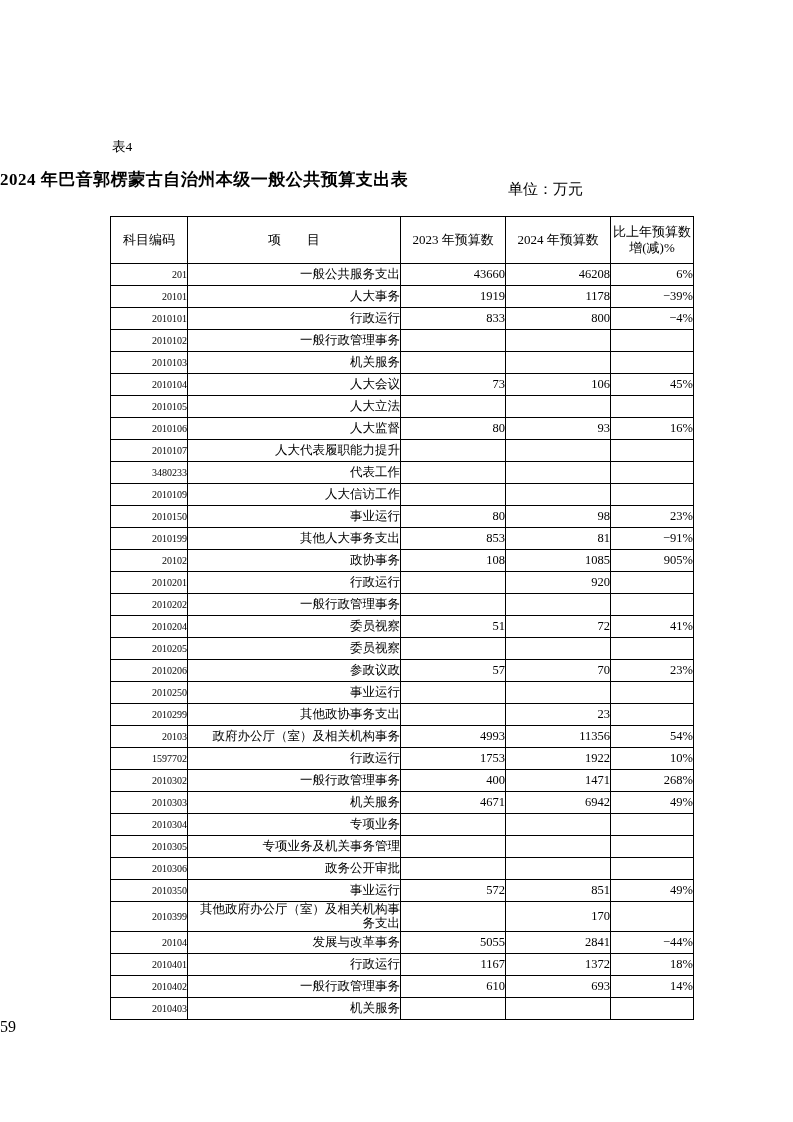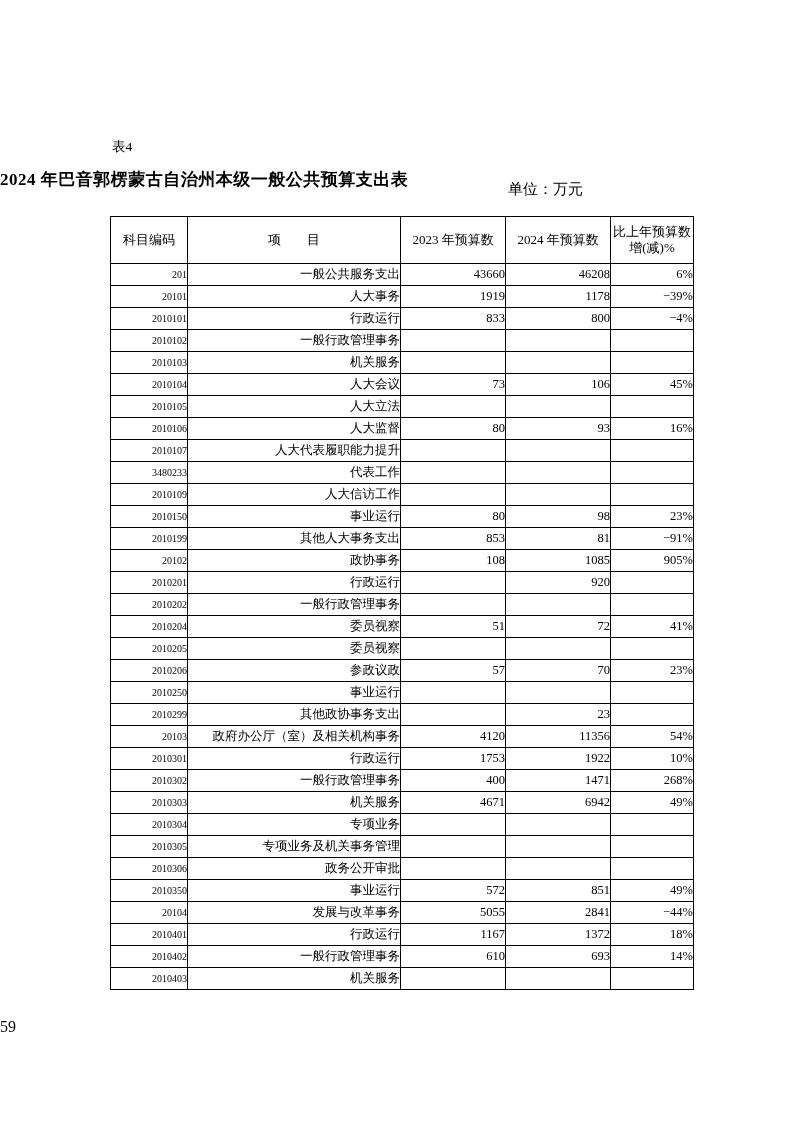--- a/index.html
+++ b/index.html
@@ -282,26 +282,26 @@
           <tr>
             <td class="code">2010299</td>
             <td class="item item-ind-2">其他政协事务支出</td>
             <td class="num"></td>
             <td class="num">23</td>
             <td class="num"></td>
           </tr>
           <tr>
             <td class="code">20103</td>
             <td class="item item-ind-1">政府办公厅（室）及相关机构事务</td>
-            <td class="num">4120</td>
+            <td class="num">4993</td>
             <td class="num">11356</td>
             <td class="num">54%</td>
           </tr>
           <tr>
-            <td class="code">2010301</td>
+            <td class="code">1597702</td>
             <td class="item item-ind-2">行政运行</td>
             <td class="num">1753</td>
             <td class="num">1922</td>
             <td class="num">10%</td>
           </tr>
           <tr>
             <td class="code">2010302</td>
             <td class="item item-ind-2">一般行政管理事务</td>
             <td class="num">400</td>
             <td class="num">1471</td>
@@ -336,20 +336,27 @@
             <td class="num"></td>
           </tr>
           <tr>
             <td class="code">2010350</td>
             <td class="item item-ind-2">事业运行</td>
             <td class="num">572</td>
             <td class="num">851</td>
             <td class="num">49%</td>
           </tr>
           <tr>
+            <td class="code">2010399</td>
+            <td class="item wrap-cell">其他政府办公厅（室）及相关机构事务支出</td>
+            <td class="num"></td>
+            <td class="num">170</td>
+            <td class="num"></td>
+          </tr>
+          <tr>
             <td class="code">20104</td>
             <td class="item item-ind-1">发展与改革事务</td>
             <td class="num">5055</td>
             <td class="num">2841</td>
             <td class="num">−44%</td>
           </tr>
           <tr>
             <td class="code">2010401</td>
             <td class="item item-ind-2">行政运行</td>
             <td class="num">1167</td>

